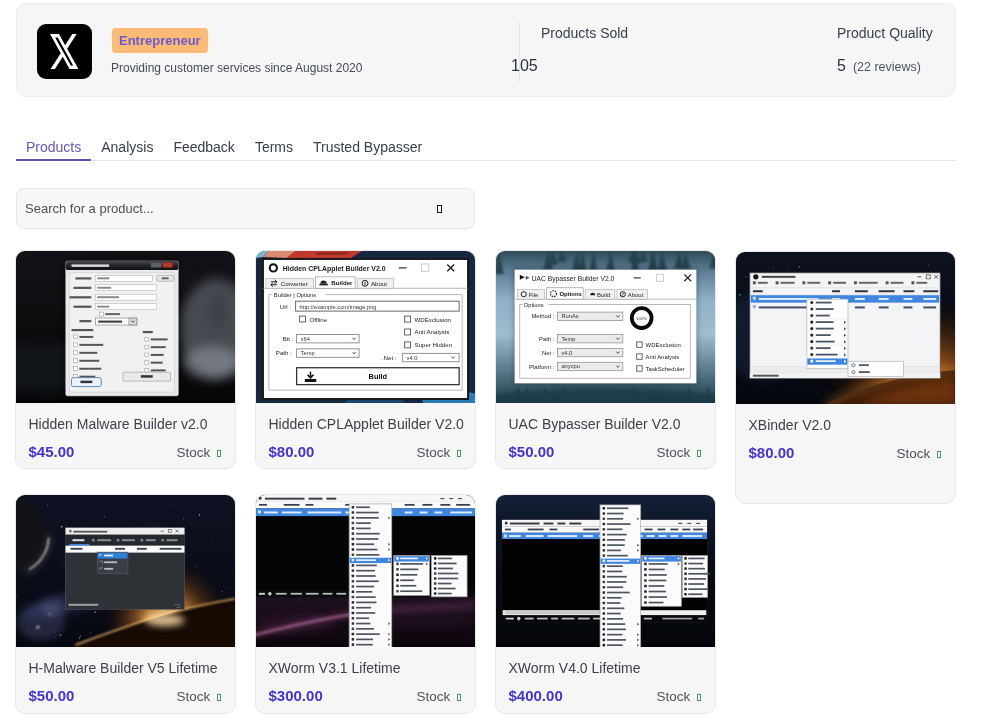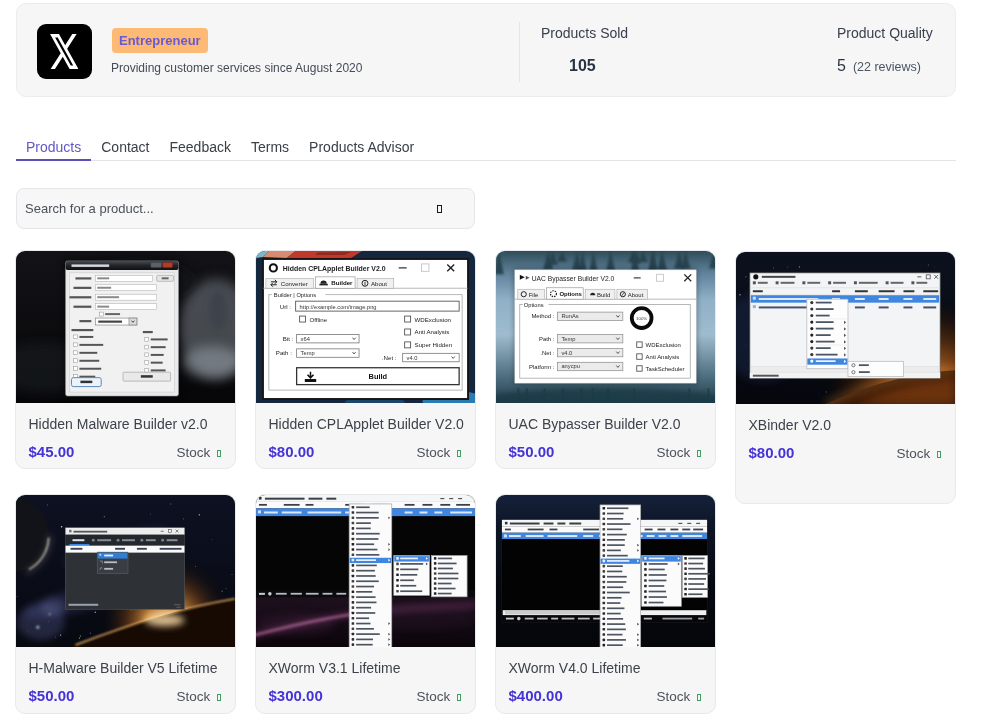--- a/index.html
+++ b/index.html
@@ -1,21 +1,21 @@
 <!DOCTYPE html>
 <html><head><meta charset="utf-8"><style>
 *{margin:0;padding:0;box-sizing:border-box}
 html,body{width:1000px;height:727px;background:#fff;font-family:"Liberation Sans",sans-serif;overflow:hidden;position:relative}
 .hdr{position:absolute;left:16px;top:3px;width:940px;height:94px;background:#f6f6f7;border:1px solid #ededf0;border-radius:10px}
 .logo{position:absolute;left:20px;top:20px;width:55px;height:55px;background:#000;border-radius:9px}
 .pill{position:absolute;left:95px;top:24px;height:25px;line-height:25px;padding:0 7px;background:#fdba74;border-radius:4px;color:#6a59d1;font-size:13px;font-weight:700}
 .sub{position:absolute;left:94px;top:57px;font-size:12px;color:#454b57}
 .vdiv{position:absolute;left:502px;top:18px;height:60px;width:1px;background:#e5e5e9}
 .stat1{position:absolute;left:524px;top:21px;font-size:14px;color:#39404d}
-.stat1v{position:absolute;left:552px;top:52.5px;font-size:16px;color:#2a3342;font-weight:700}
+.stat1v{position:absolute;left:494px;top:52.5px;font-size:16px;color:#2a3342;font-weight:400}
 .stat2{position:absolute;left:820px;top:21px;font-size:14px;color:#39404d}
 .stat2v{position:absolute;left:820px;top:52.5px;font-size:16px;color:#2a3342;font-weight:500}
 .stat2v small{font-size:12.5px;color:#4a5563;font-weight:400;margin-left:7px}
 .tabs{position:absolute;left:16px;top:134px;width:940px;height:27px;border-bottom:1px solid #e3e3e8}
 .tab{display:inline-block;padding:0 10px;font-size:14px;line-height:26px;color:#394049;height:27px;vertical-align:top}
 .tab.on{color:#6257c4;border-bottom:2px solid #5b50b8}
 .search{position:absolute;left:16px;top:188px;width:459px;height:41px;background:#f7f7f8;border:1px solid #e6e6ea;border-radius:8px;line-height:39px;padding:0 8px;font-size:13px;color:#4b5158}
 .ssq{position:absolute;right:32px;top:16px;width:5px;height:8px;border:1.3px solid #1a1a1a}
 .card{position:absolute;width:221px;background:#f6f6f7;border:1px solid #e9e9ed;border-radius:10px;overflow:hidden}
 .ct{position:absolute;left:12.5px;top:165px;font-size:14px;color:#3d424a;white-space:nowrap}
@@ -32,21 +32,21 @@
       </svg>
     </div>
 <div class="pill">Entrepreneur</div>
 <div class="sub">Providing customer services since August 2020</div>
 <div class="vdiv"></div>
 <div class="stat1">Products Sold</div>
 <div class="stat1v">105</div>
 <div class="stat2">Product Quality</div>
 <div class="stat2v">5<small>(22 reviews)</small></div>
 </div>
-<div class="tabs"><span class="tab on">Products</span><span class="tab">Contact</span><span class="tab">Feedback</span><span class="tab">Terms</span><span class="tab">Products Advisor</span></div>
+<div class="tabs"><span class="tab on">Products</span><span class="tab">Analysis</span><span class="tab">Feedback</span><span class="tab">Terms</span><span class="tab">Trusted Bypasser</span></div>
 <div class="search">Search for a product...<span class="ssq"></span></div>
 <div class="card" style="left:15px;top:250px;height:219px">
 <svg width="219" height="152" viewBox="0 0 221 153" preserveAspectRatio="none" style="display:block">
       <defs>
         <linearGradient id="g1a" x1="0" y1="0" x2="0" y2="1">
           <stop offset="0" stop-color="#131317"></stop>
           <stop offset="1" stop-color="#060608"></stop>
         </linearGradient>
         <linearGradient id="g1t" x1="0" y1="0" x2="0" y2="1">
           <stop offset="0" stop-color="#4a4d52"></stop>

